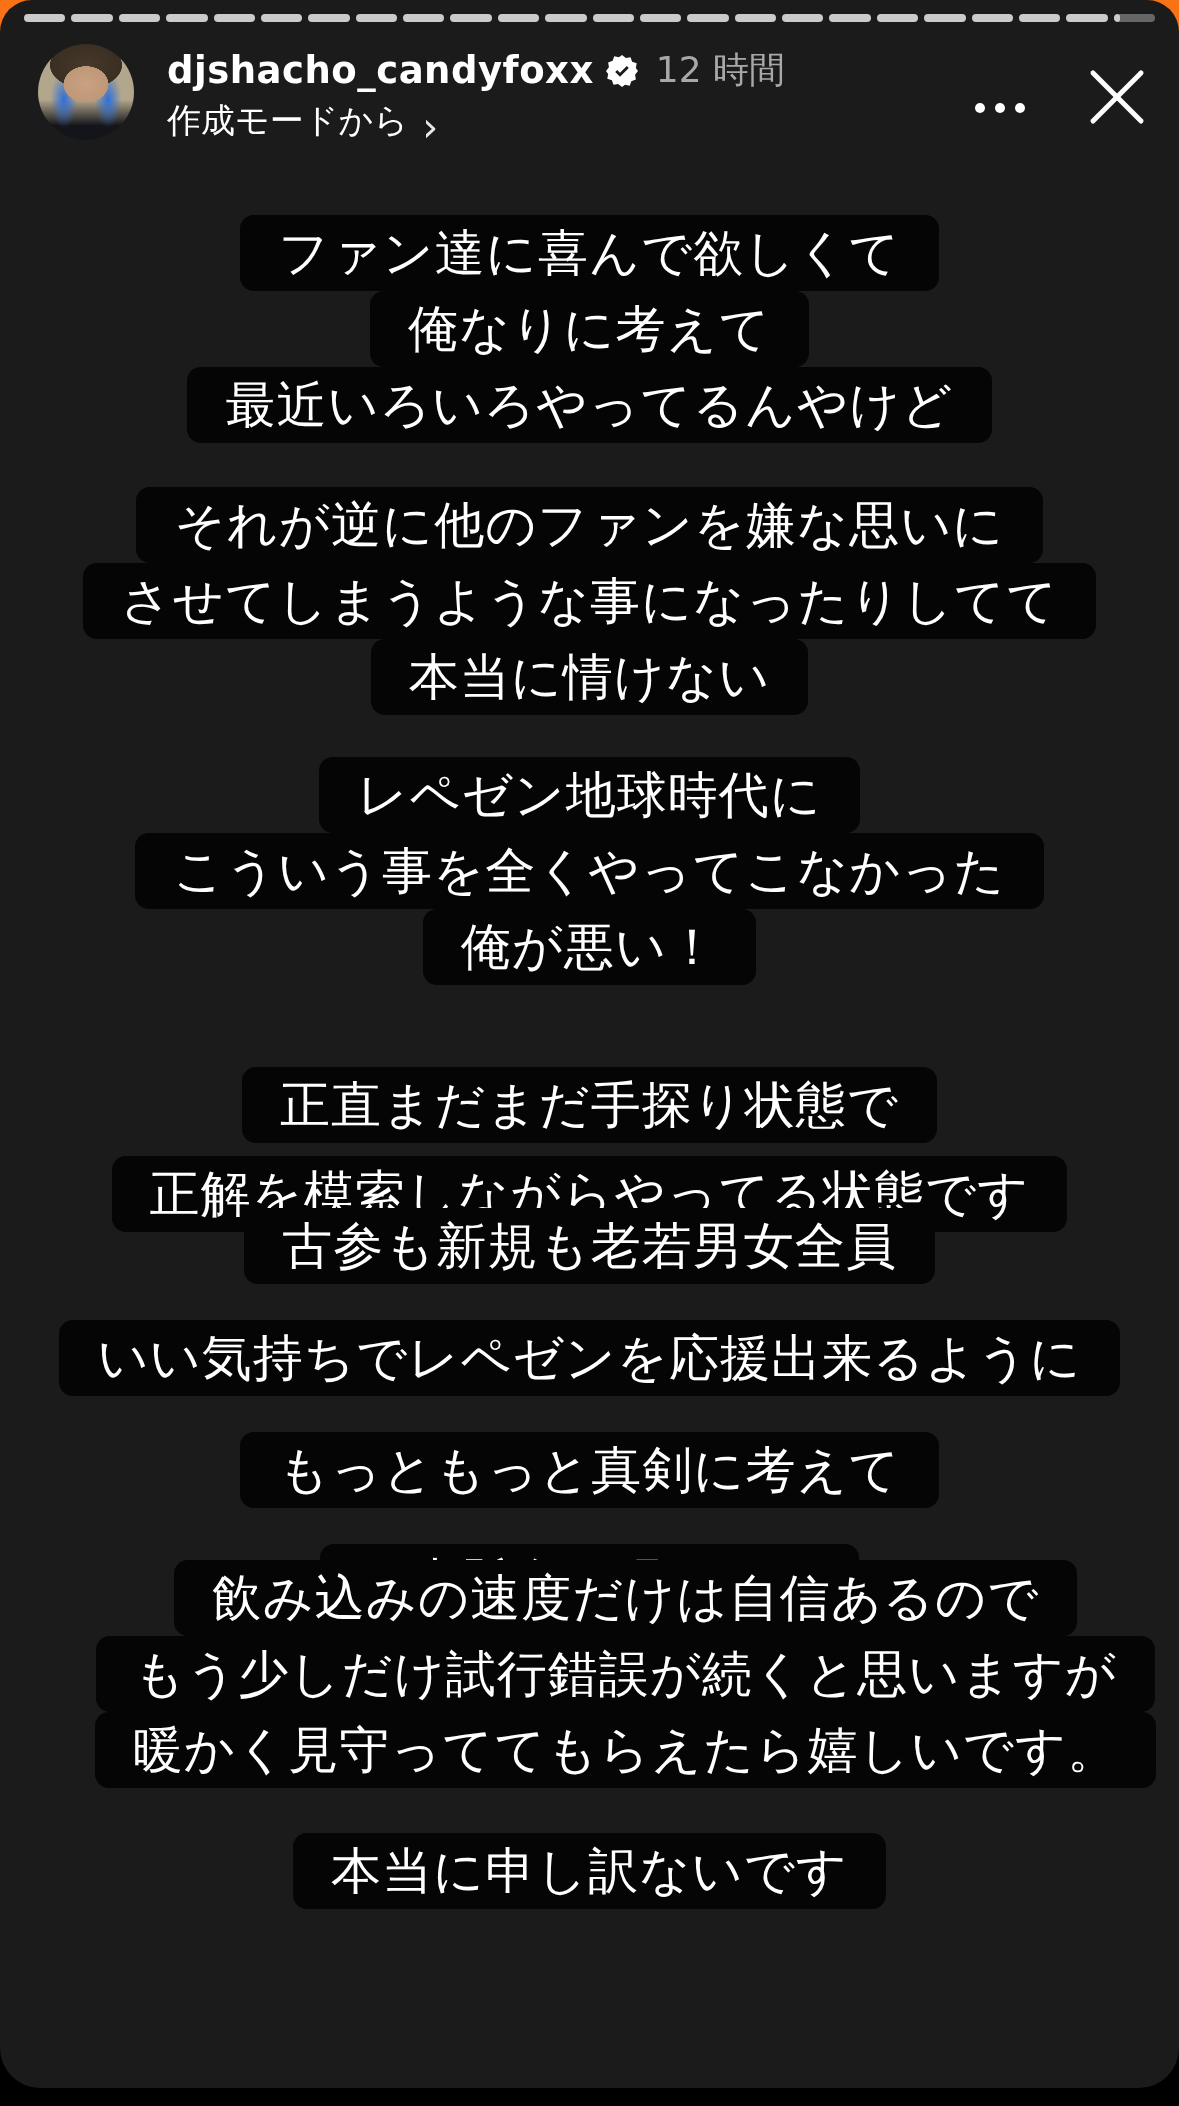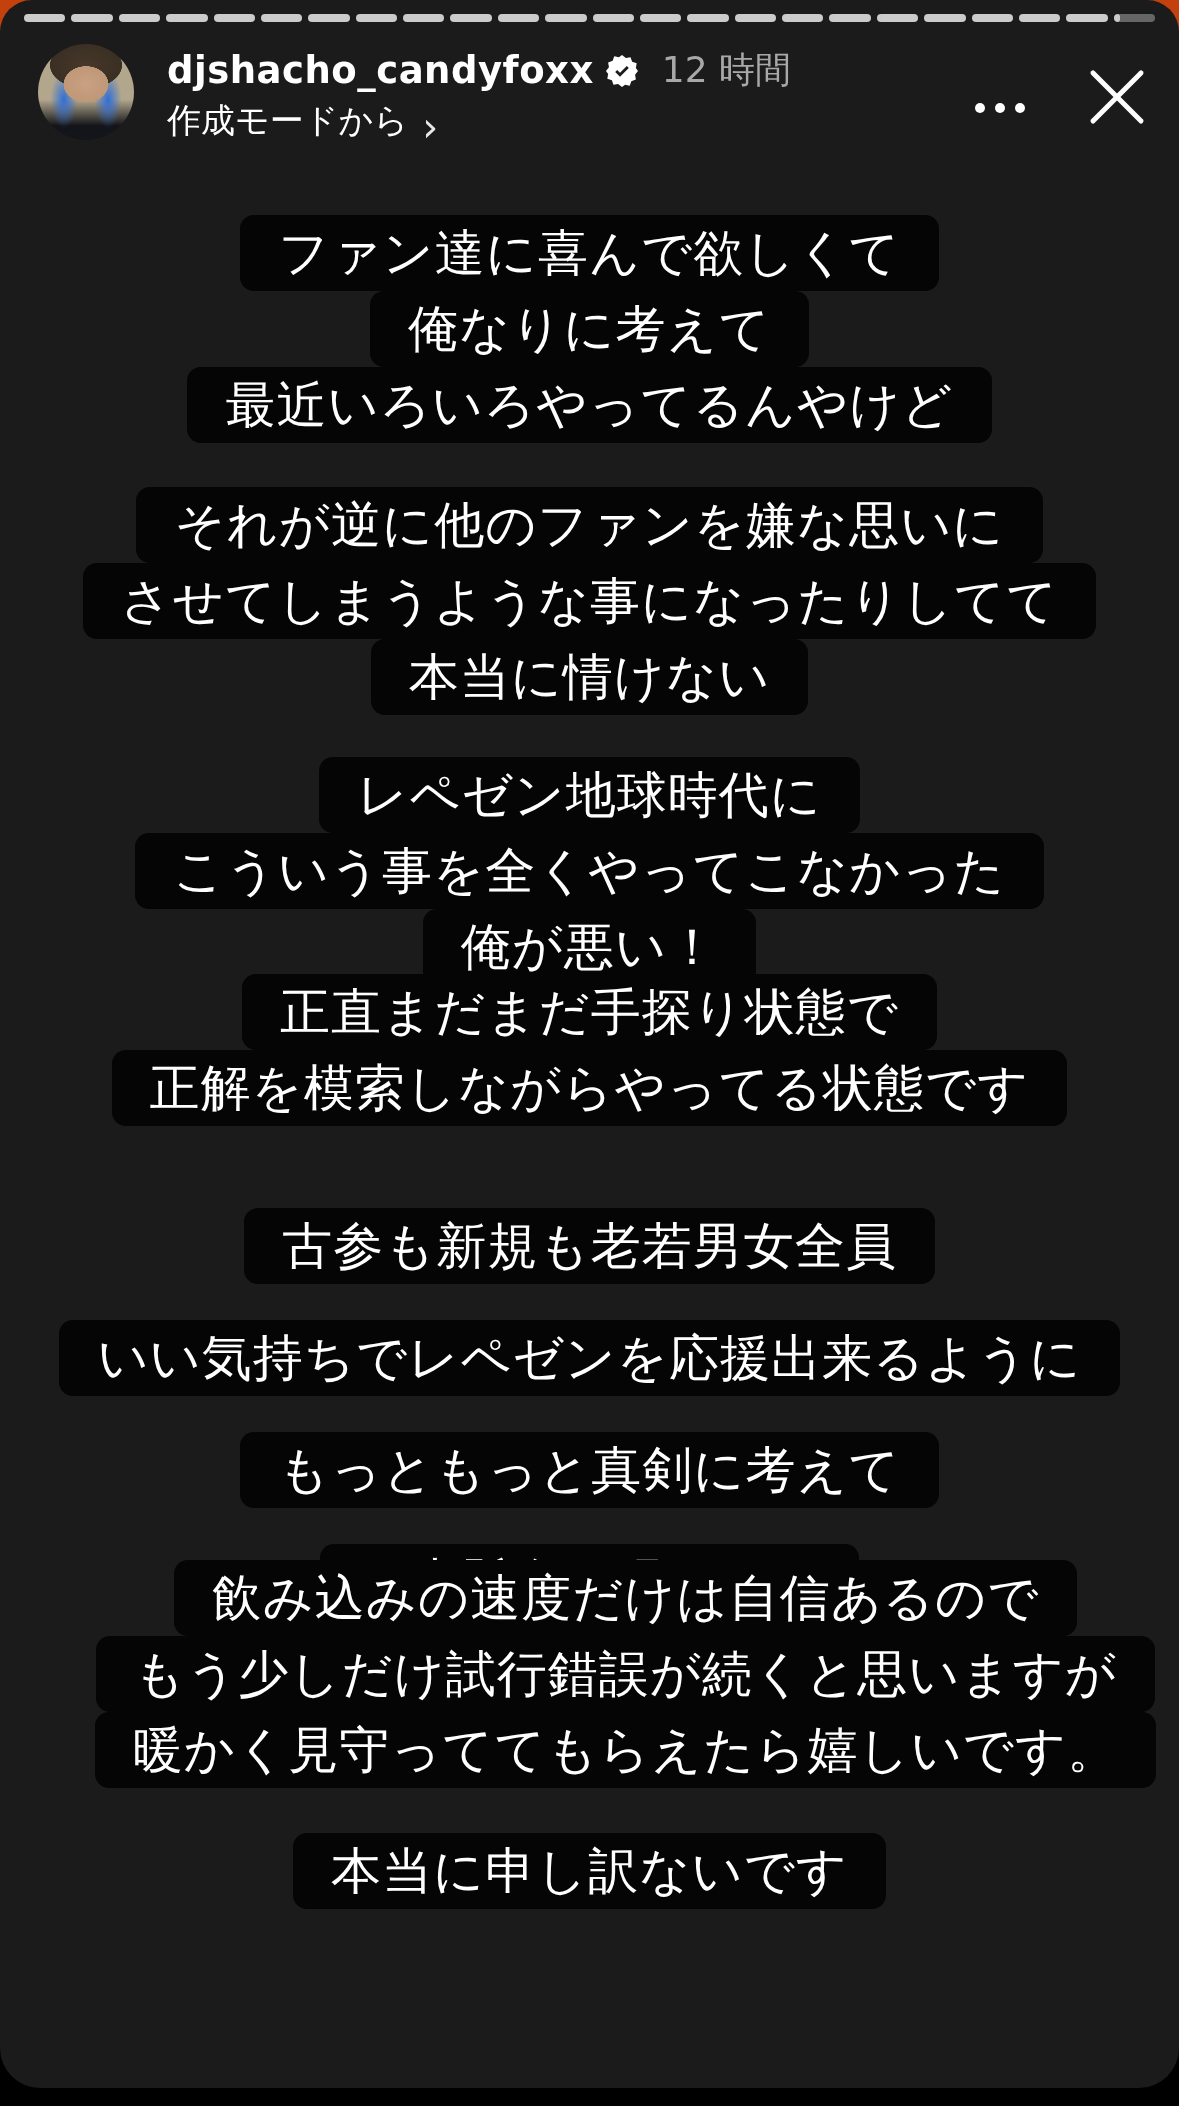--- a/index.html
+++ b/index.html
@@ -4,21 +4,21 @@
 <style>
   html, body {
     margin: 0;
     padding: 0;
     background: #000000;
     width: 1179px;
     height: 2106px;
     overflow: hidden;
     font-family: "DejaVu Sans", sans-serif;
   }
-  .stage { position: relative; width: 1179px; height: 1500px; background: #c2410c; }
+  .stage { position: relative; width: 1179px; height: 1500px; background: #f97316; }
 
   
   .card {
     position: absolute;
     left: 0; top: 0;
     width: 1179px;
     height: 2088px;
     background: #1b1b1b;
     border-radius: 32px 32px 40px 40px;
     overflow: hidden;
@@ -54,21 +54,21 @@
       radial-gradient(20% 42% at 73% 58%, #2f6fd8 0%, rgba(47,111,216,0) 70%),
       linear-gradient(180deg, rgba(0,0,0,0) 58%, #14151a 85%),
       #b2a68c;
   }
   .name-row {
     position: absolute; left: 167px; top: 8px;
     display: flex; align-items: center; white-space: nowrap;
   }
   .username { color: #ffffff; font-size: 37px; font-weight: 700; letter-spacing: 0.5px; }
   .badge { width: 32px; height: 32px; margin-left: 12px; display: inline-block; }
-  .timestamp { color: #a8a8a8; font-size: 36px; font-weight: 400; margin-left: 24px; }
+  .timestamp { color: #a8a8a8; font-size: 36px; font-weight: 400; margin-left: 18px; }
   .source-row {
     position: absolute; left: 167px; top: 60px;
     display: flex; align-items: flex-end; white-space: nowrap;
   }
   .source-label { color: #ffffff; font-size: 34px; font-weight: 500; }
   .source-chevron { color: #e8e8e8; font-size: 40px; margin-left: 14px; line-height: 34px; }
 
   .more-btn {
     position: absolute; left: 960px; top: 40px;
     width: 80px; height: 60px;
@@ -95,21 +95,21 @@
     line-height: 60px;
     padding: 8px 38px;
     border-radius: 14px;
     white-space: nowrap;
     font-weight: 500;
     letter-spacing: 1px;
   }
   .b1 { top: 215px; }
   .b2 { top: 487px; }
   .b3 { top: 757px; }
-  .b4 { top: 974px; }
+  .b4 { top: 1067px; gap: 13px; }
   .b5 { top: 1208px; gap: 36px; }
   .b6 { top: 1560px; margin-left: 36px; }
   .b7 { top: 1833px; border-radius: 9px; }
 </style>
 </head>
 <body>
 
 <div class="stage">
   <div class="card">
 

